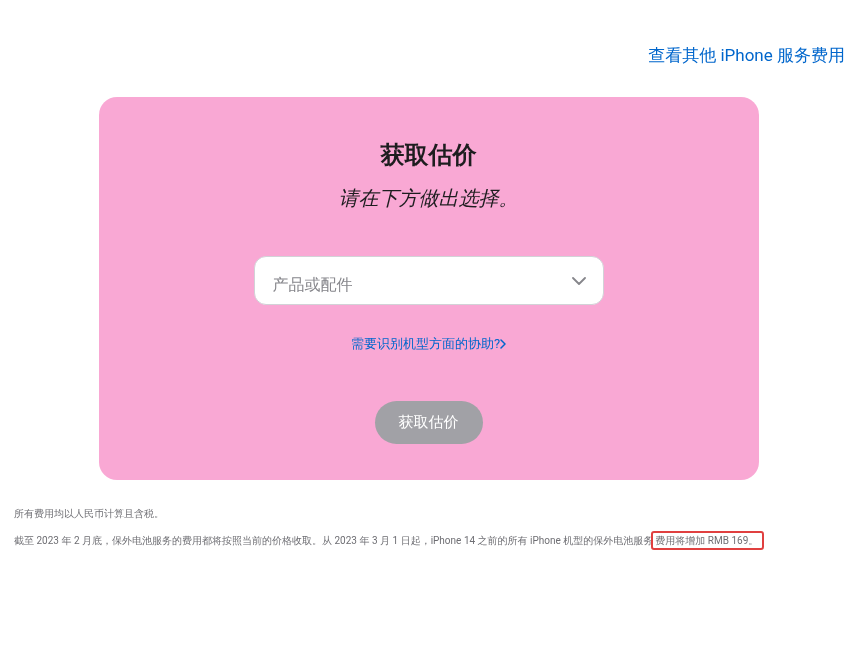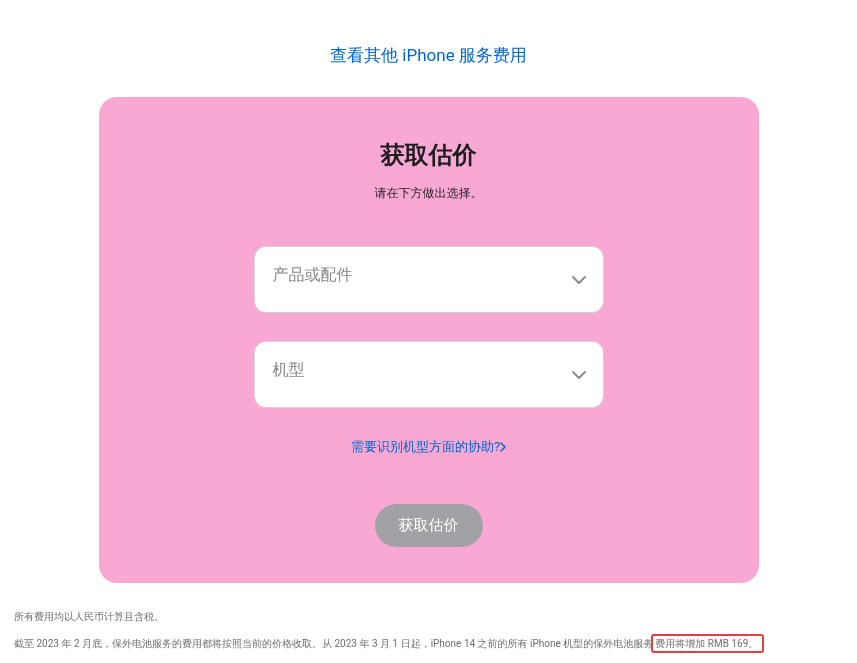--- a/index.html
+++ b/index.html
@@ -13,21 +13,21 @@
       color: #1d1d1f;
       width: 857px;
       height: 663px;
       overflow: hidden;
     }
     .container {
       width: 100%;
       padding: 0 12px;
     }
     .top-link {
-      text-align: center;
+      text-align: right;
       padding: 44px 0 30px 0;
     }
     .top-link a {
       color: #0066cc;
       text-decoration: none;
       font-size: 17px;
     }
     .estimate-card {
       background: #f9a8d4;
       border-radius: 18px;
@@ -37,35 +37,36 @@
     }
     .card-title {
       text-align: center;
       font-size: 24px;
       font-weight: 600;
       color: #1d1d1f;
       margin-bottom: 14px;
     }
     .card-subtitle {
       text-align: center;
-      font-size: 12px;
+      font-size: 20px;
       color: #1d1d1f;
       margin-bottom: 44px;
+      font-style: italic;
     }
     .select-wrapper {
       position: relative;
       max-width: 350px;
       margin: 0 auto 28px auto;
     }
     .select-dropdown {
       width: 100%;
       background: #ffffff;
       border: 1px solid #d2d2d7;
       border-radius: 12px;
-      padding: 18px 44px 26px 18px;
+      padding: 18px 44px 8px 18px;
       font-size: 16px;
       color: #86868b;
       cursor: pointer;
       display: flex;
       align-items: center;
       justify-content: space-between;
     }
     .select-text {
       color: #86868b;
     }
@@ -142,30 +143,20 @@
       <div class="select-dropdown">
         <span class="select-text">产品或配件</span>
       </div>
       <span class="chevron">
         <svg viewBox="0 0 14 8" fill="none">
             <path d="M1 1l6 6 6-6" stroke="#86868b" stroke-width="1.8" stroke-linecap="round" stroke-linejoin="round"></path>
           </svg>
       </span>
     </div>
 
-    <div class="select-wrapper">
-      <div class="select-dropdown">
-        <span class="select-text">机型</span>
-      </div>
-      <span class="chevron">
-        <svg viewBox="0 0 14 8" fill="none">
-            <path d="M1 1l6 6 6-6" stroke="#86868b" stroke-width="1.8" stroke-linecap="round" stroke-linejoin="round"></path>
-          </svg>
-      </span>
-    </div>
 
     <div class="help-link-wrap">
       <a href="#" class="help-link">
         <span>需要识别机型方面的协助?</span>
         <span class="help-link-chevron">
           <svg viewBox="0 0 6 10" fill="none">
               <path d="M1 1l4 4-4 4" stroke="#0066cc" stroke-width="1.5" stroke-linecap="round" stroke-linejoin="round"></path>
             </svg>
         </span>
       </a>

